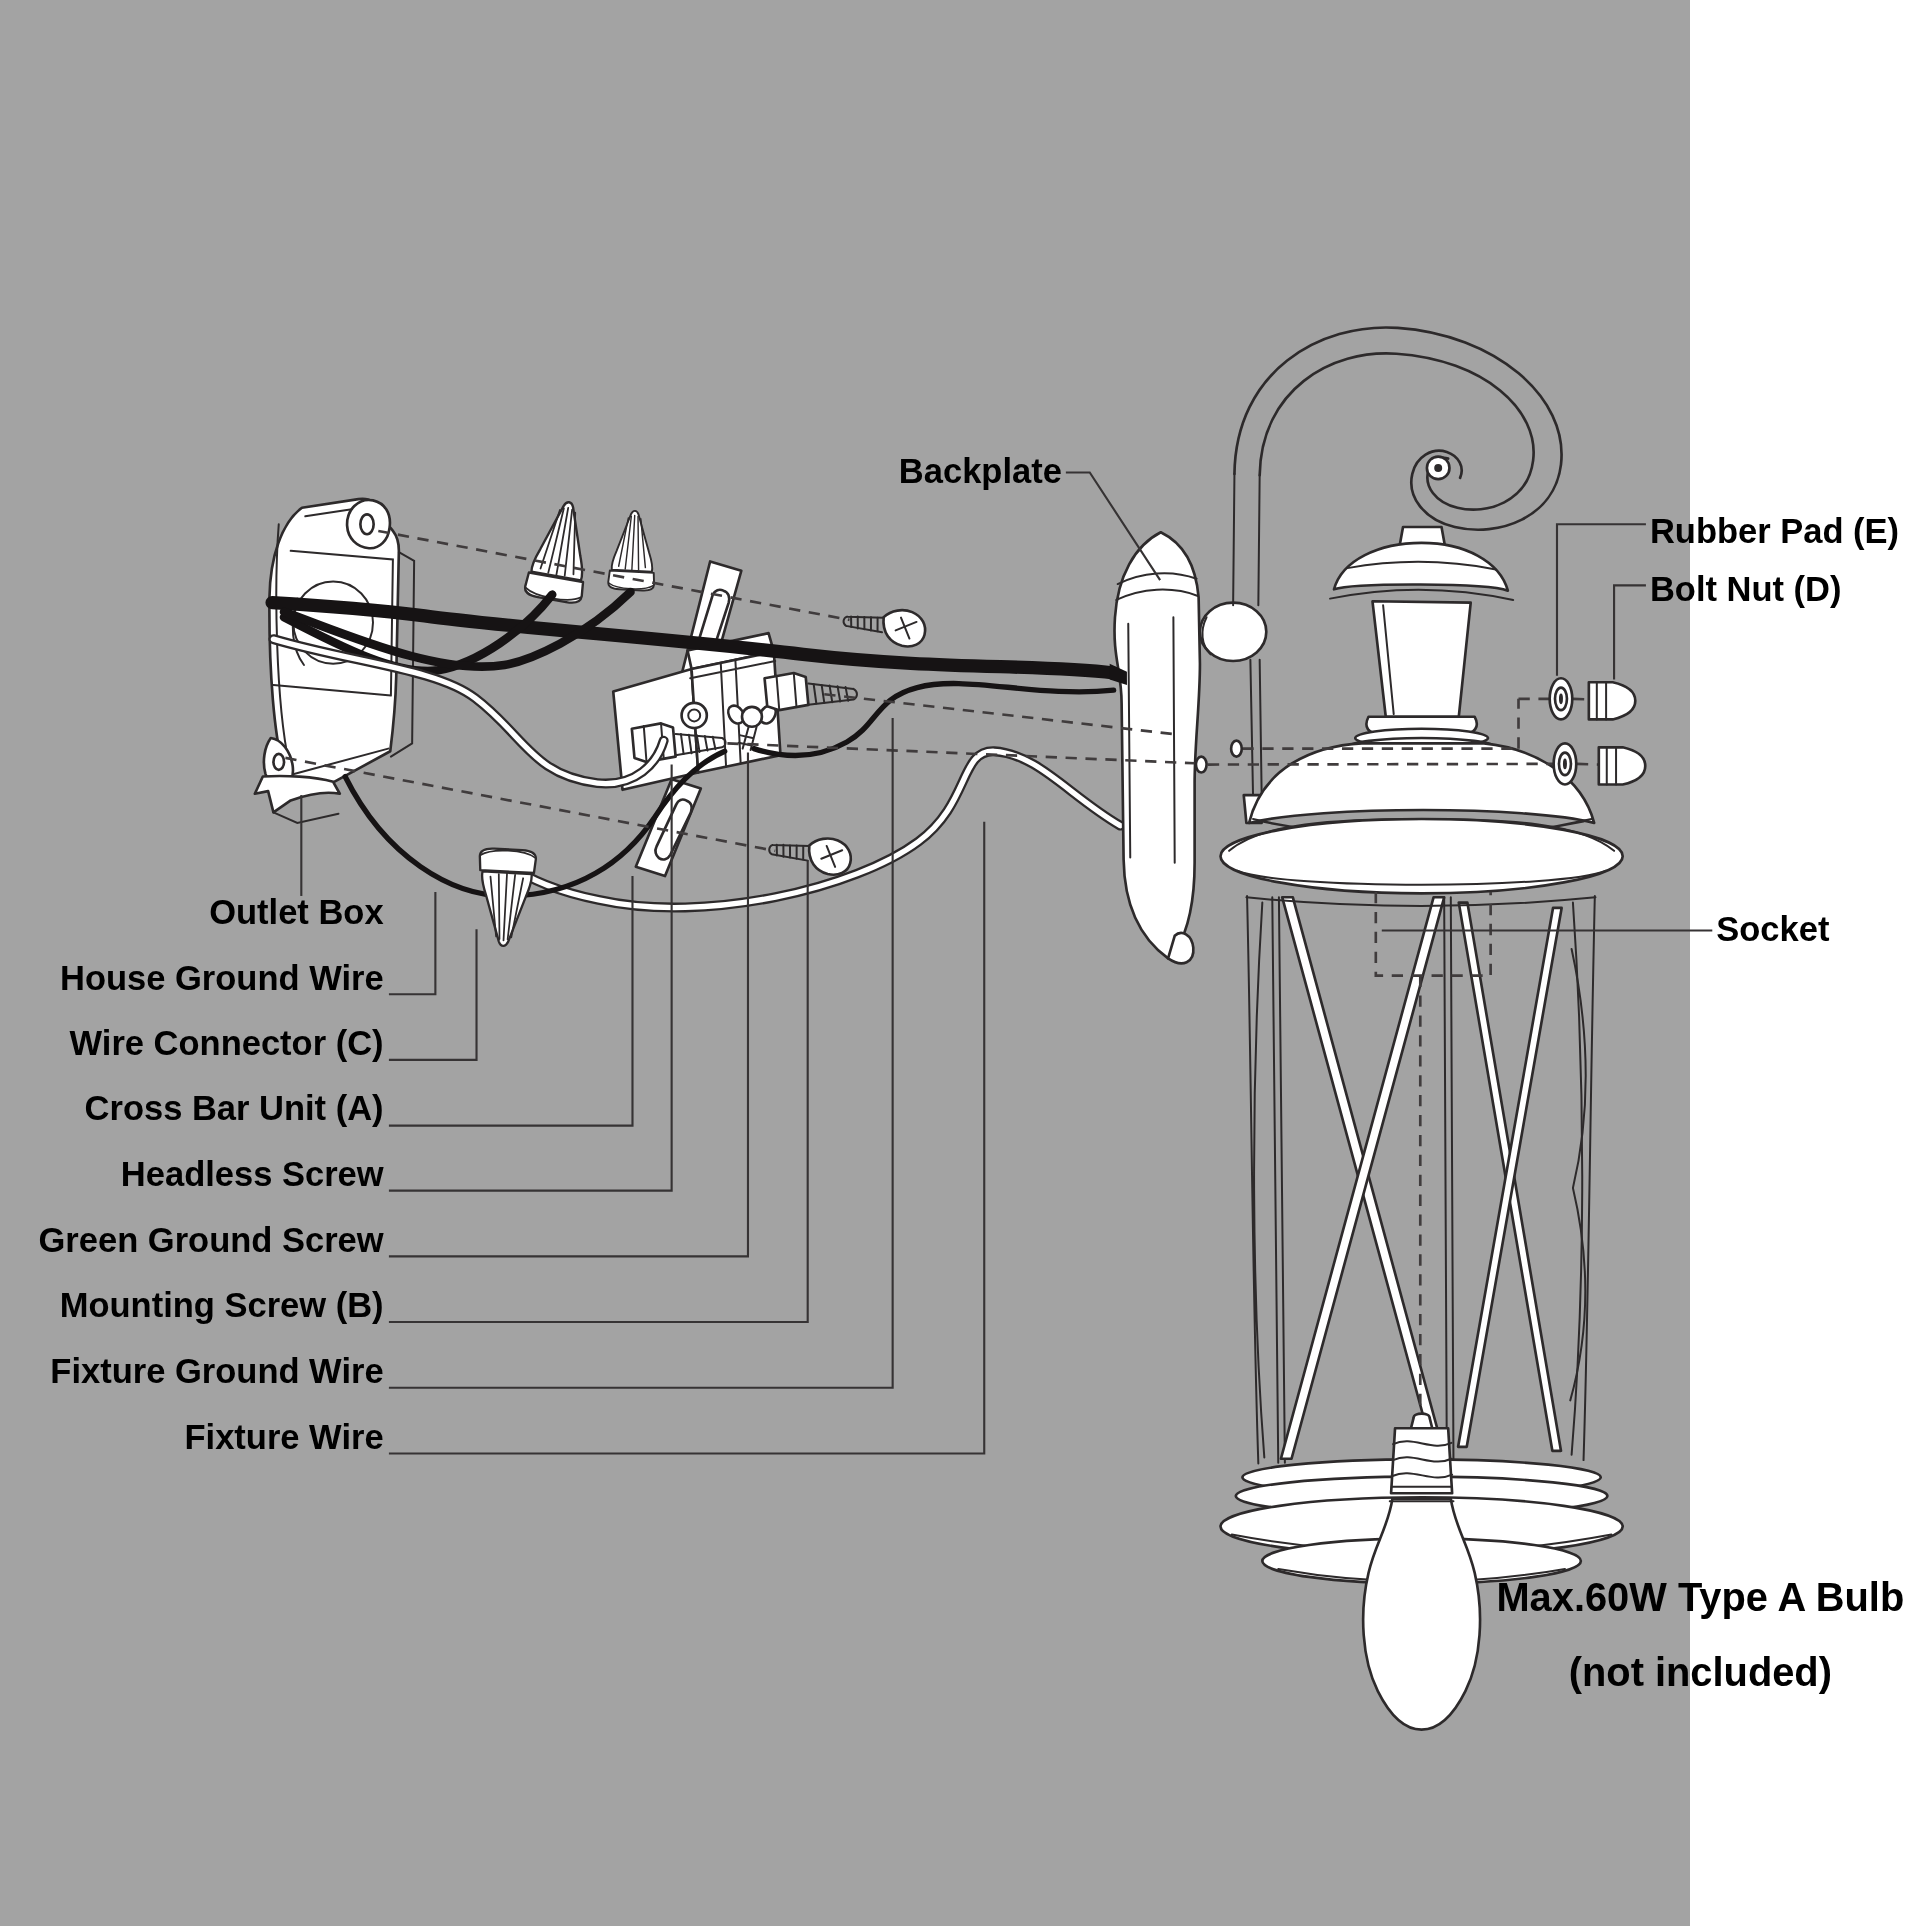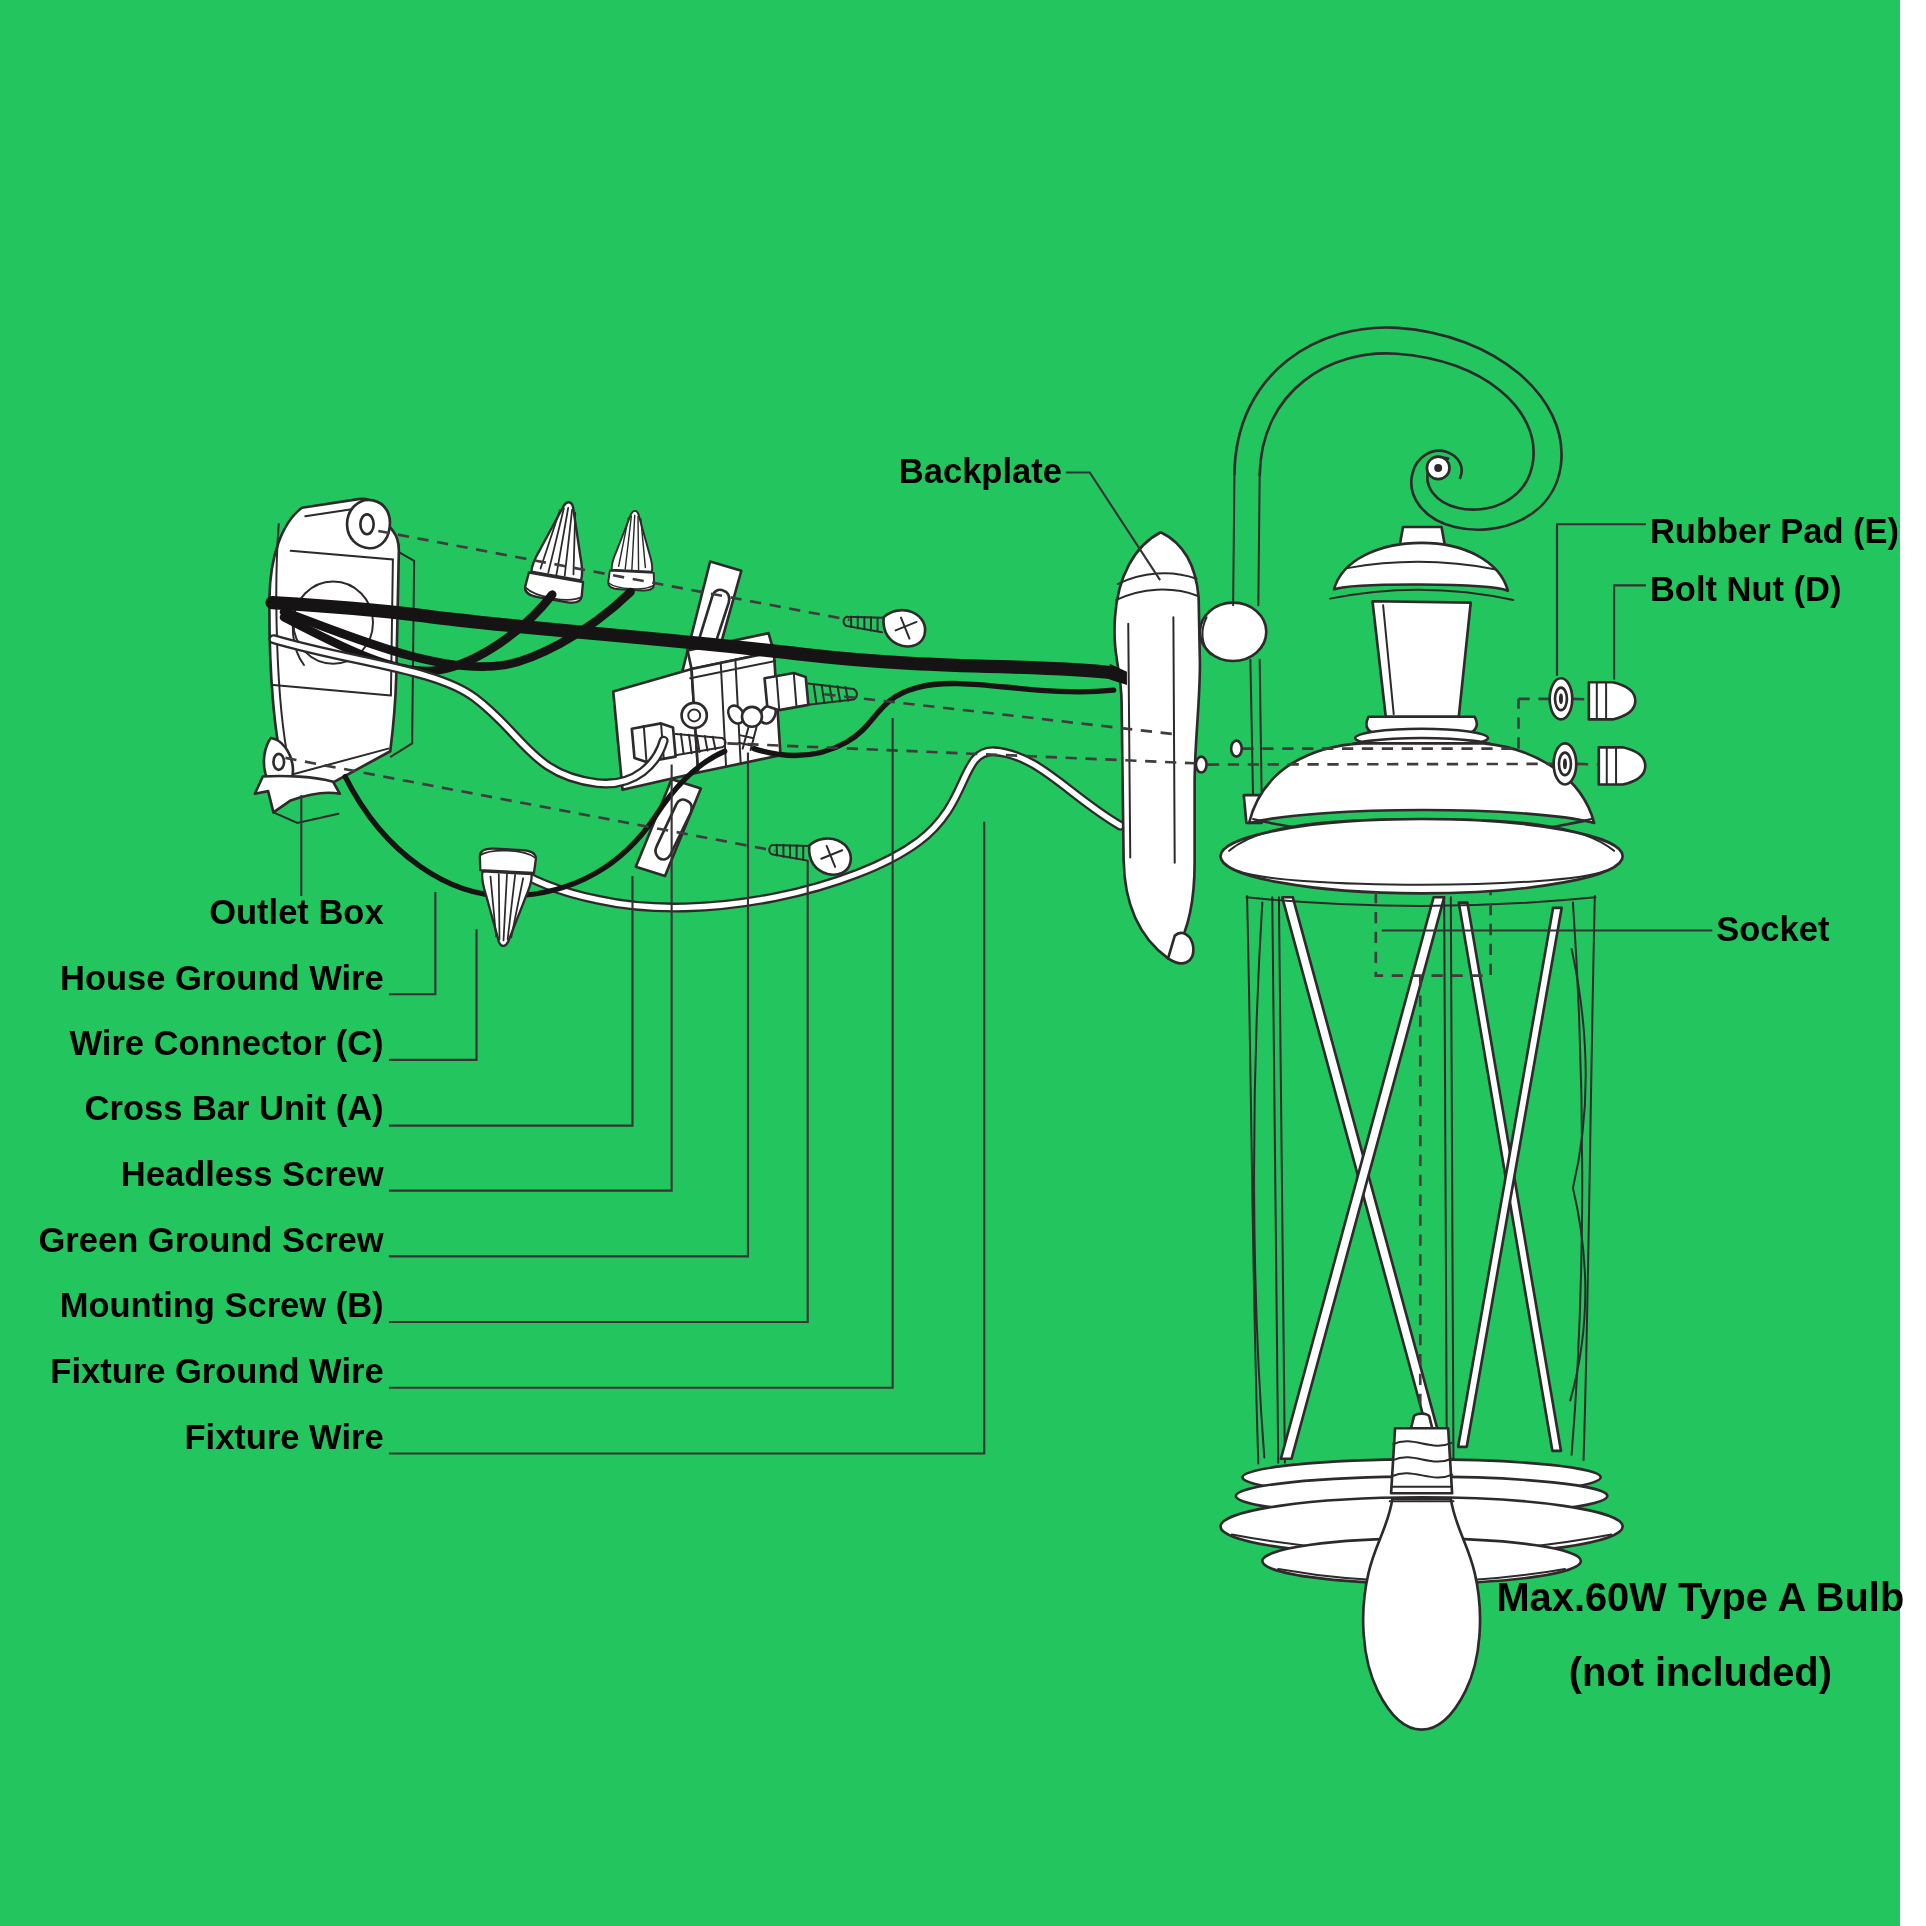--- a/index.html
+++ b/index.html
@@ -1,16 +1,16 @@
 <!DOCTYPE html>
 <html style="font-size:10.6px"><head>
 <meta charset="utf-8">
 <style>
   html,body{margin:0;padding:0;background:#fff;}
-  .stage{width:1900px;height:1926px;position:relative;background:#22c55e;font-family:"Liberation Sans",sans-serif;}
+  .stage{width:1690px;height:1926px;position:relative;background:#a3a3a3;font-family:"Liberation Sans",sans-serif;}
   svg{display:block;}
   .part{fill:#ffffff;stroke:#2d2a2b;stroke-width:4;stroke-linejoin:round;stroke-linecap:round;}
   .ln{fill:none;stroke:#2d2a2b;stroke-width:4;stroke-linejoin:round;stroke-linecap:round;}
   .ln3{fill:none;stroke:#2d2a2b;stroke-width:3;stroke-linecap:round;}
   .wireT{fill:none;stroke:#161314;stroke-width:20;stroke-linecap:round;}
   .wireM{fill:none;stroke:#161314;stroke-width:13;stroke-linecap:round;}
   .wireS{fill:none;stroke:#161314;stroke-width:8;stroke-linecap:round;}
   .wwO{fill:none;stroke:#2d2a2b;stroke-width:15;stroke-linecap:round;}
   .wwI{fill:none;stroke:#ffffff;stroke-width:8;stroke-linecap:round;}
   .dash{fill:none;stroke:#403c3d;stroke-width:4;stroke-dasharray:17 13;}

